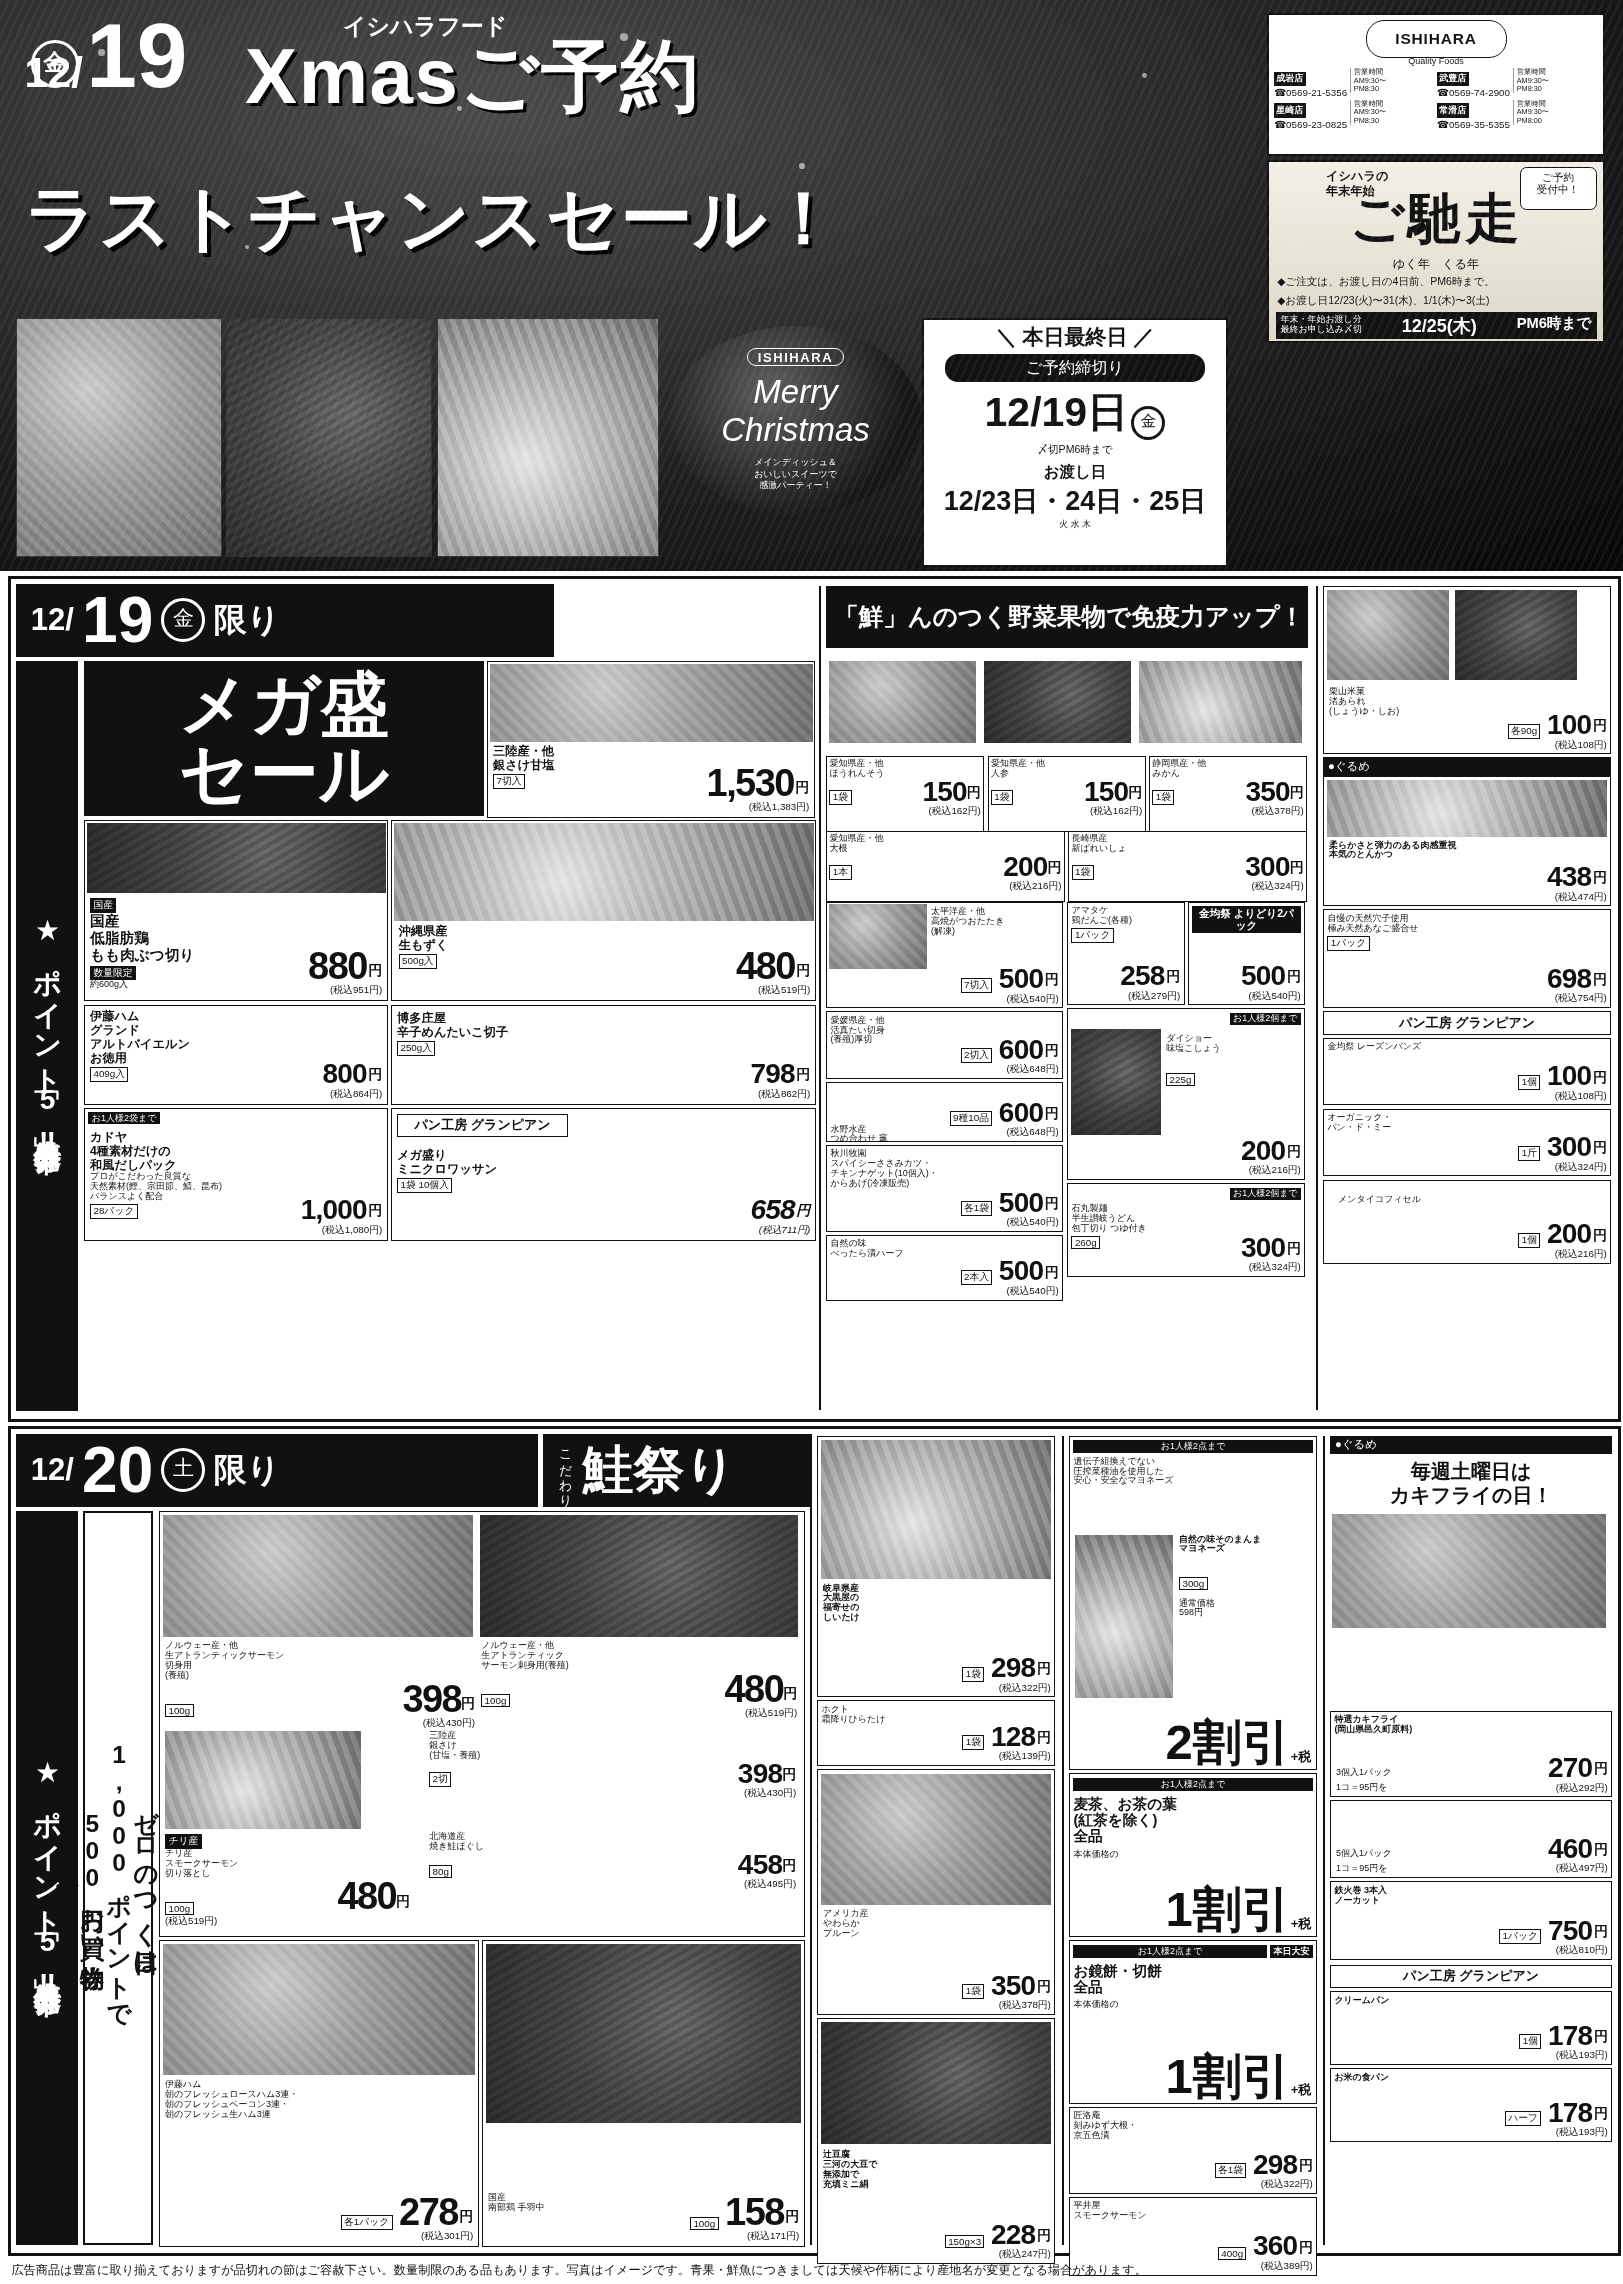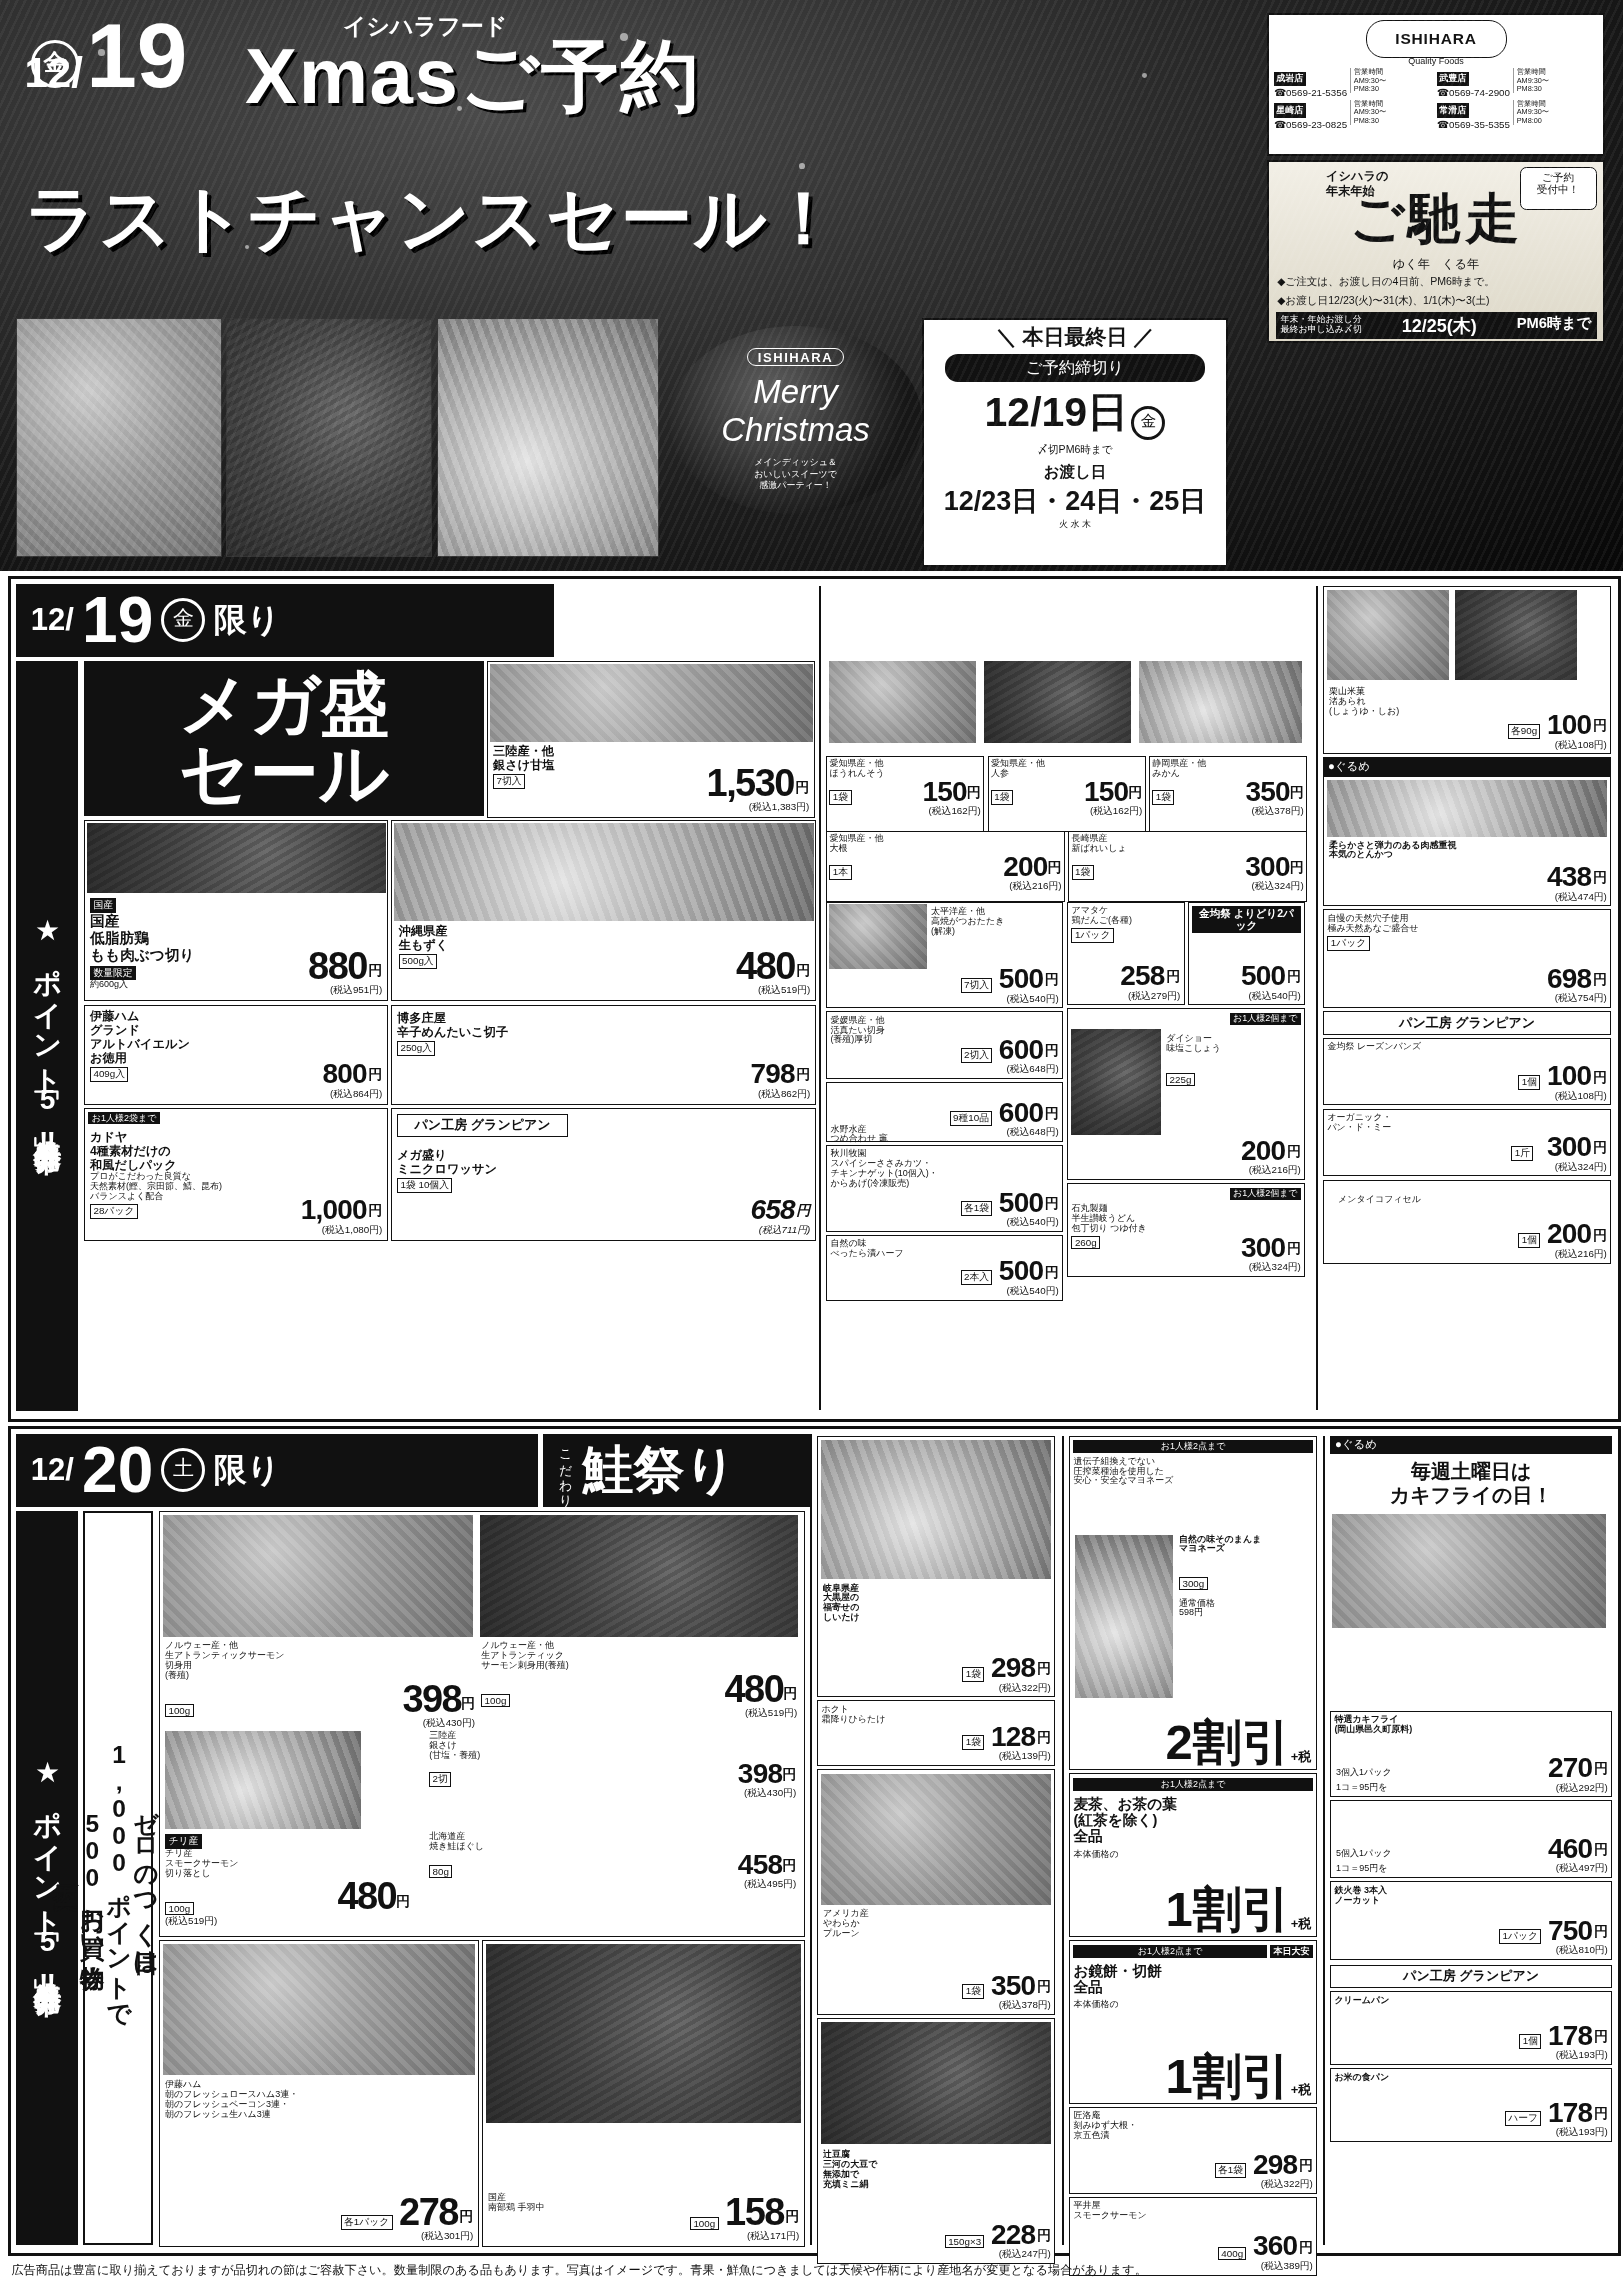--- a/index.html
+++ b/index.html
@@ -344,20 +344,21 @@
       <div class="abs" style="right:4.9px;bottom:3.3px;text-align:right;font-style:italic;">
         <div class="pricewrap">
             <span class="pnum-s">658</span>
             <span class="pyen">円</span>
           </div>
         <div class="ptax">(税込711円)</div>
       </div>
     </div>
 
     <div class="abs" style="left:808px;top:6.5px;width:489px;height:824px;border-left:2.4px solid #111;padding-left:4.9px;">
+      <div class="blk" style="height:62px;font-size:24.5px;font-weight:bold;display:flex;align-items:center;padding-left:8.2px;">「鮮」んのつく野菜果物で免疫力アップ！</div>
 
       <div class="abs" style="left:8.2px;top:75px;width:478px;height:90px;">
         <div class="abs photo" style="left:0;top:0;width:147px;height:82px;"></div>
         <div class="abs photo2" style="left:155px;top:0;width:147px;height:82px;"></div>
         <div class="abs photo3" style="left:310px;top:0;width:163px;height:82px;"></div>
       </div>
 
       <div class="abs" style="left:4.9px;top:170px;width:481px;display:flex;gap:3.3px;">
         <div class="item" style="position:relative;width:158px;height:70px;padding:2.4px;">
           <div class="cap" style="white-space:pre-line;">愛知県産・他
@@ -598,21 +599,21 @@
             </div>
           <div class="ptax">(税込108円)</div>
         </div>
       </div>
 
       <div class="item" style="position:relative;height:59px;padding:3.3px;margin-bottom:3.3px;">
         <div class="cap" style="white-space:pre-line;">オーガニック・
 パン・ド・ミー</div>
         <div class="abs" style="right:3.3px;bottom:1.6px;text-align:right;">
           <div class="pricewrap">
-              <span class="qtytag" style="margin-right:12px;">1斤</span>
+              <span class="qtytag" style="margin-right:5px;">1斤</span>
               <span class="pnum-s">300</span>
               <span class="pyen">円</span>
             </div>
           <div class="ptax">(税込324円)</div>
         </div>
       </div>
 
       <div class="item" style="position:relative;height:54px;padding:14px;">
         <div class="cap" style="white-space:pre-line;">メンタイコフィセル</div>
         <div class="abs" style="right:3.3px;bottom:1.6px;text-align:right;">

